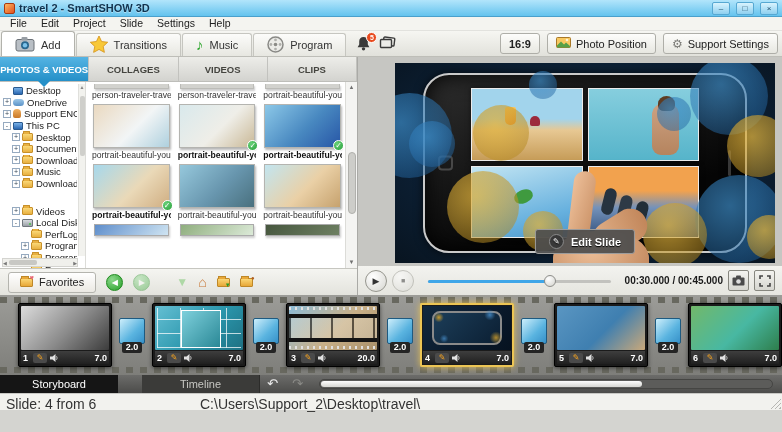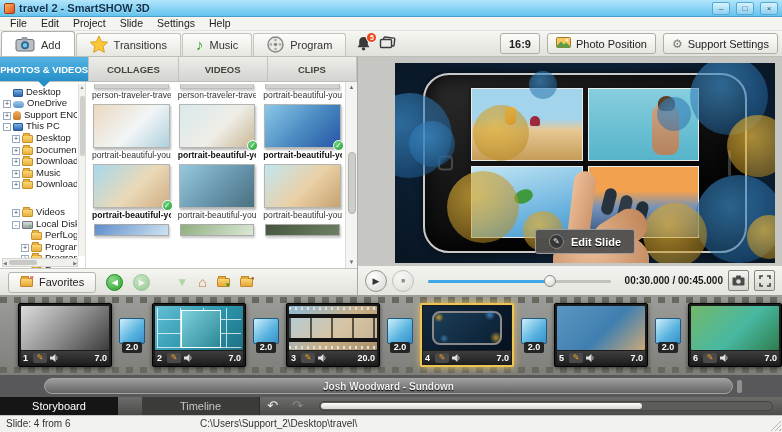--- a/index.html
+++ b/index.html
@@ -52,21 +52,21 @@
 .cat-tab { flex: 1; display: flex; align-items: center; justify-content: center;
   font-size: 9.5px; font-weight: bold; color: #44443f; border-right: 1px solid #c2c2be;
   position: relative; }
 .cat-tab.active { background: linear-gradient(#55b4e3, #2590c8); color: #fff; }
 .cat-tab.active::after { content: ""; position: absolute; bottom: -6px; left: 50%;
   margin-left: -6px; border: 6px solid transparent; border-top-color: #2590c8; border-bottom: none; }
 
 .browser { flex: 1; display: flex; background: #fff; overflow: hidden; }
 .tree { width: 86px; flex: none; border-right: 1px solid #dcdcd8; padding: 3px 8px 12px 2px;
   position: relative; overflow: hidden; background: #fff; }
-.tree-row { display: flex; align-items: flex-end; height: 11.6px; white-space: nowrap;
+.tree-row { display: flex; align-items: center; height: 11.6px; white-space: nowrap;
   overflow: hidden; color: #222; font-size: 9.5px; }
 .exp { width: 8px; height: 8px; flex: none; border: 1px solid #96aac0; background: #fff;
   font-size: 7px; line-height: 6px; text-align: center; color: #345; margin-right: 2px; }
 .exp.none { visibility: hidden; }
 .ti { flex: none; margin-right: 3px; position: relative; }
 .ti-desktop, .ti-pc { width: 10px; height: 8px; border: 1px solid #2a5a90;
   background: linear-gradient(#7ab2e8, #2a66b0); border-radius: 1px; }
 .ti-cloud { width: 11px; height: 7px; border-radius: 4px; background: linear-gradient(#9ec8e8,#5a92c8); }
 .ti-user { width: 8px; height: 9px; border-radius: 4px 4px 2px 2px;
   background: linear-gradient(#f0b060, #c87828); }
@@ -263,21 +263,21 @@
 .histbtn { color: #ececec; font-size: 13px; padding: 0 7px; line-height: 17px; }
 .histbtn.dis { color: #8a8a86; }
 .hscroll { flex: 1; margin: 4px 9px; background: #5c5c5a; border: 1px solid #454543;
   border-radius: 6px; position: relative; }
 .hs-thumb { position: absolute; left: 1px; top: 1px; bottom: 1px; width: 71%;
   background: linear-gradient(#fdfdfd, #d6d6d2); border-radius: 5px; }
 .hs-thumb::after { content: ""; position: absolute; left: 50%; top: 3px; bottom: 3px;
   width: 14px; margin-left: -7px;
   background: repeating-linear-gradient(90deg, #aaa 0 2px, transparent 2px 5px); }
 .statusbar { height: 17px; background: #f2f2ee; border-top: 1px solid #c8c8c4;
-  position: relative; font-size: 10px; color: #333; }
+  position: relative; font-size: 14px; color: #333; }
 .sb-slide { position: absolute; left: 6px; top: 2px; }
 .sb-path { position: absolute; left: 200px; top: 2px; }
 .sb-grip { position: absolute; right: 1px; bottom: 1px; width: 11px; height: 11px;
   background: repeating-linear-gradient(135deg, transparent 0 2px, #b6b6b2 2px 3px);
   clip-path: polygon(100% 0, 100% 100%, 0 100%); }
 </style>
 </head>
 <body>
 
 <div class="app">
@@ -686,24 +686,20 @@
             <svg width="9" height="8" viewBox="0 0 9 8">
               <path d="M0 2.5h2.5L5.5 0v8L2.5 5.5H0z" fill="#e0e0e0"></path>
               <path d="M6.5 2.2a3 3 0 010 3.6" stroke="#e0e0e0" fill="none" stroke-width=".8"></path>
             </svg>
           </span>
           <span class="sdur">7.0</span>
         </div>
       </div>
     </div>
 
-  <div class="musicbar">
-    <div class="music-track">Josh Woodward - Sundown</div>
-    <span class="music-handle"></span>
-  </div>
 
   <div class="bottom-tabs">
     <span class="bt-tab active">Storyboard</span>
     <span class="bt-tab inactive">Timeline</span>
     <span class="histbtn">↶</span>
     <span class="histbtn dis">↷</span>
     <span class="hscroll">
       <span class="hs-thumb"></span>
     </span>
   </div>

